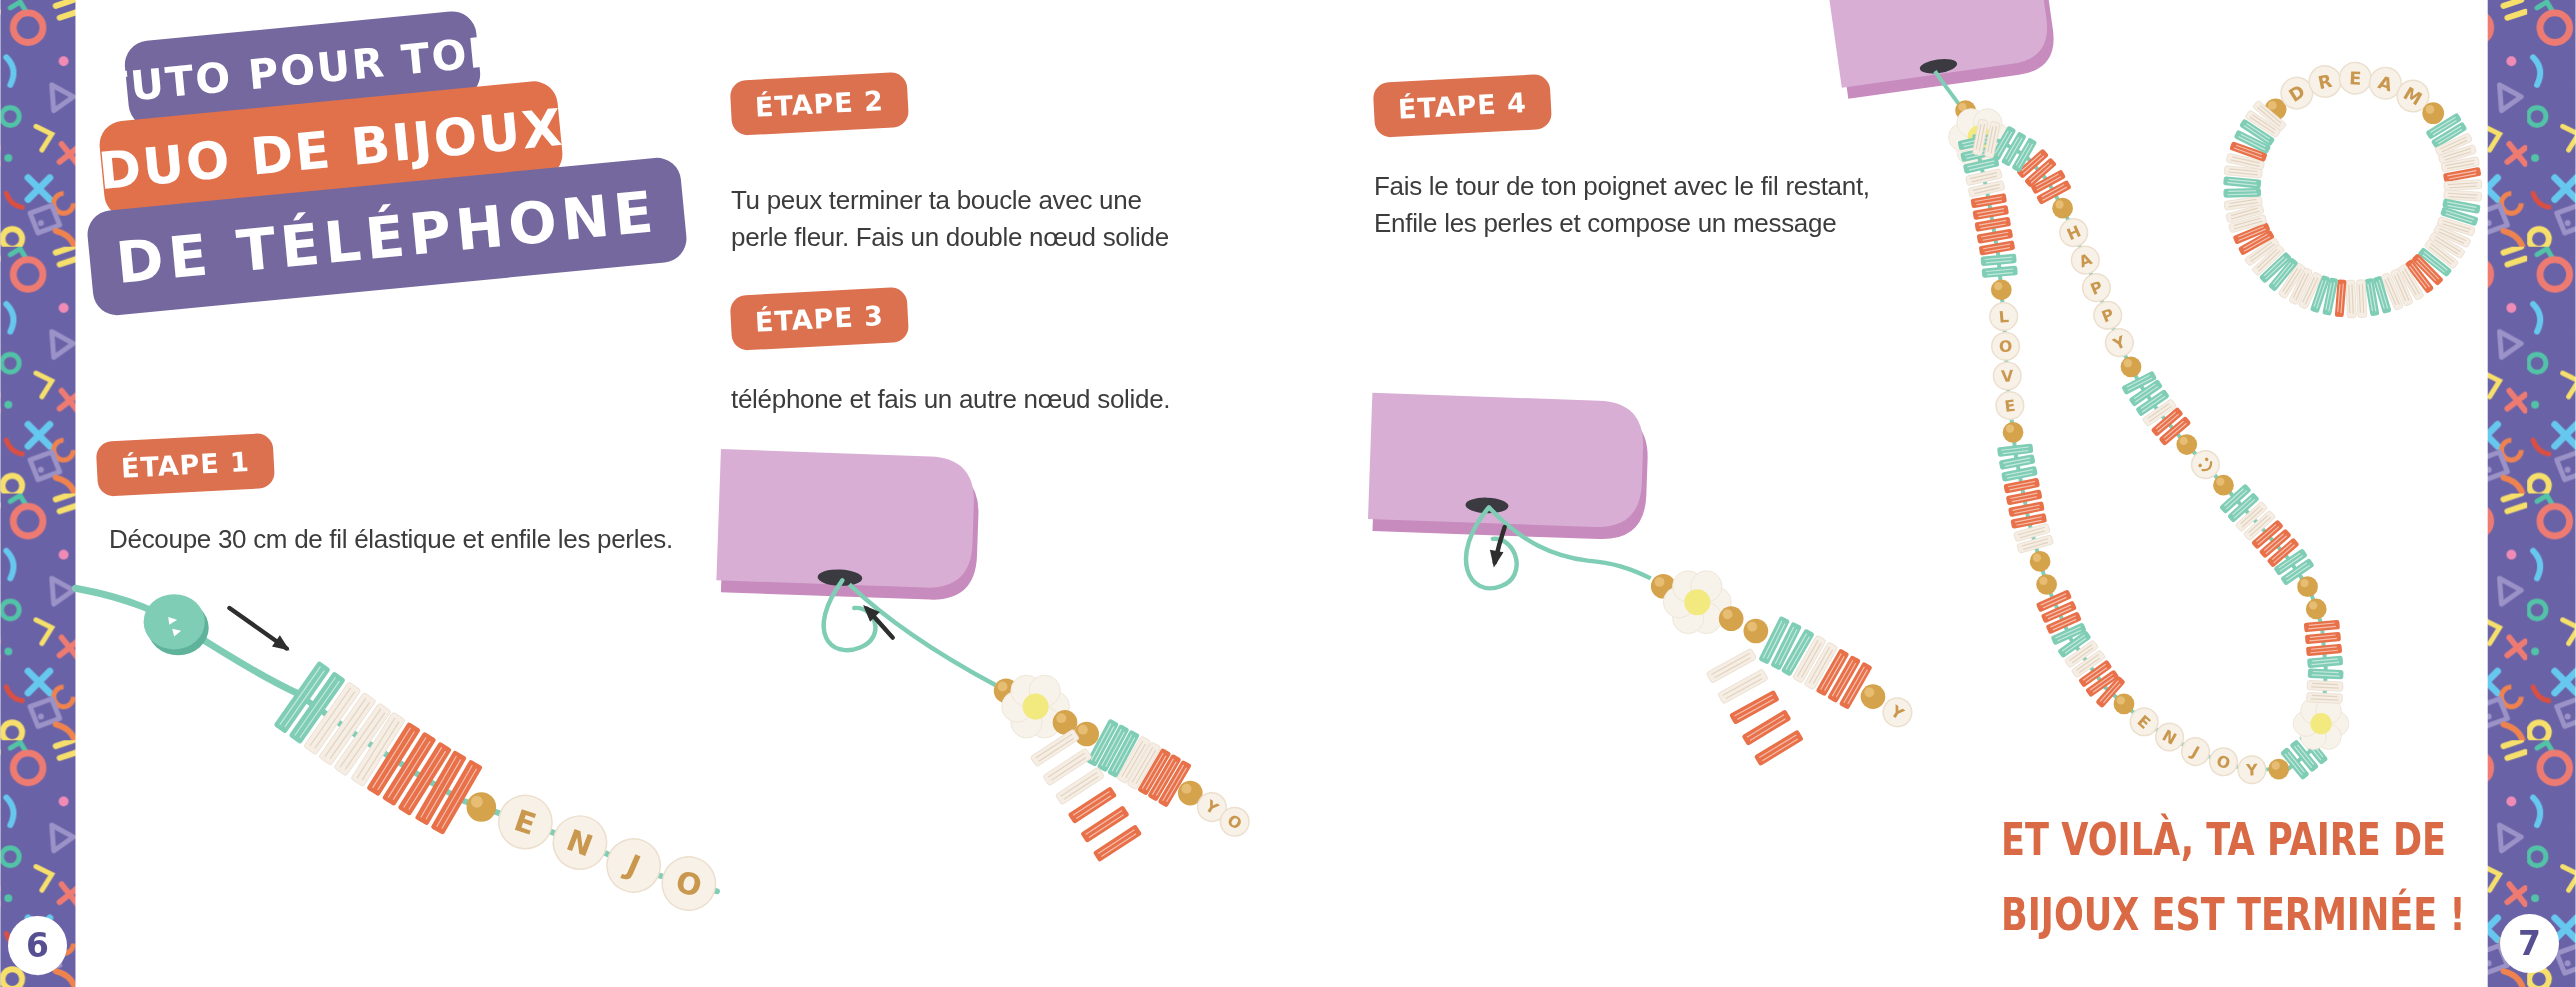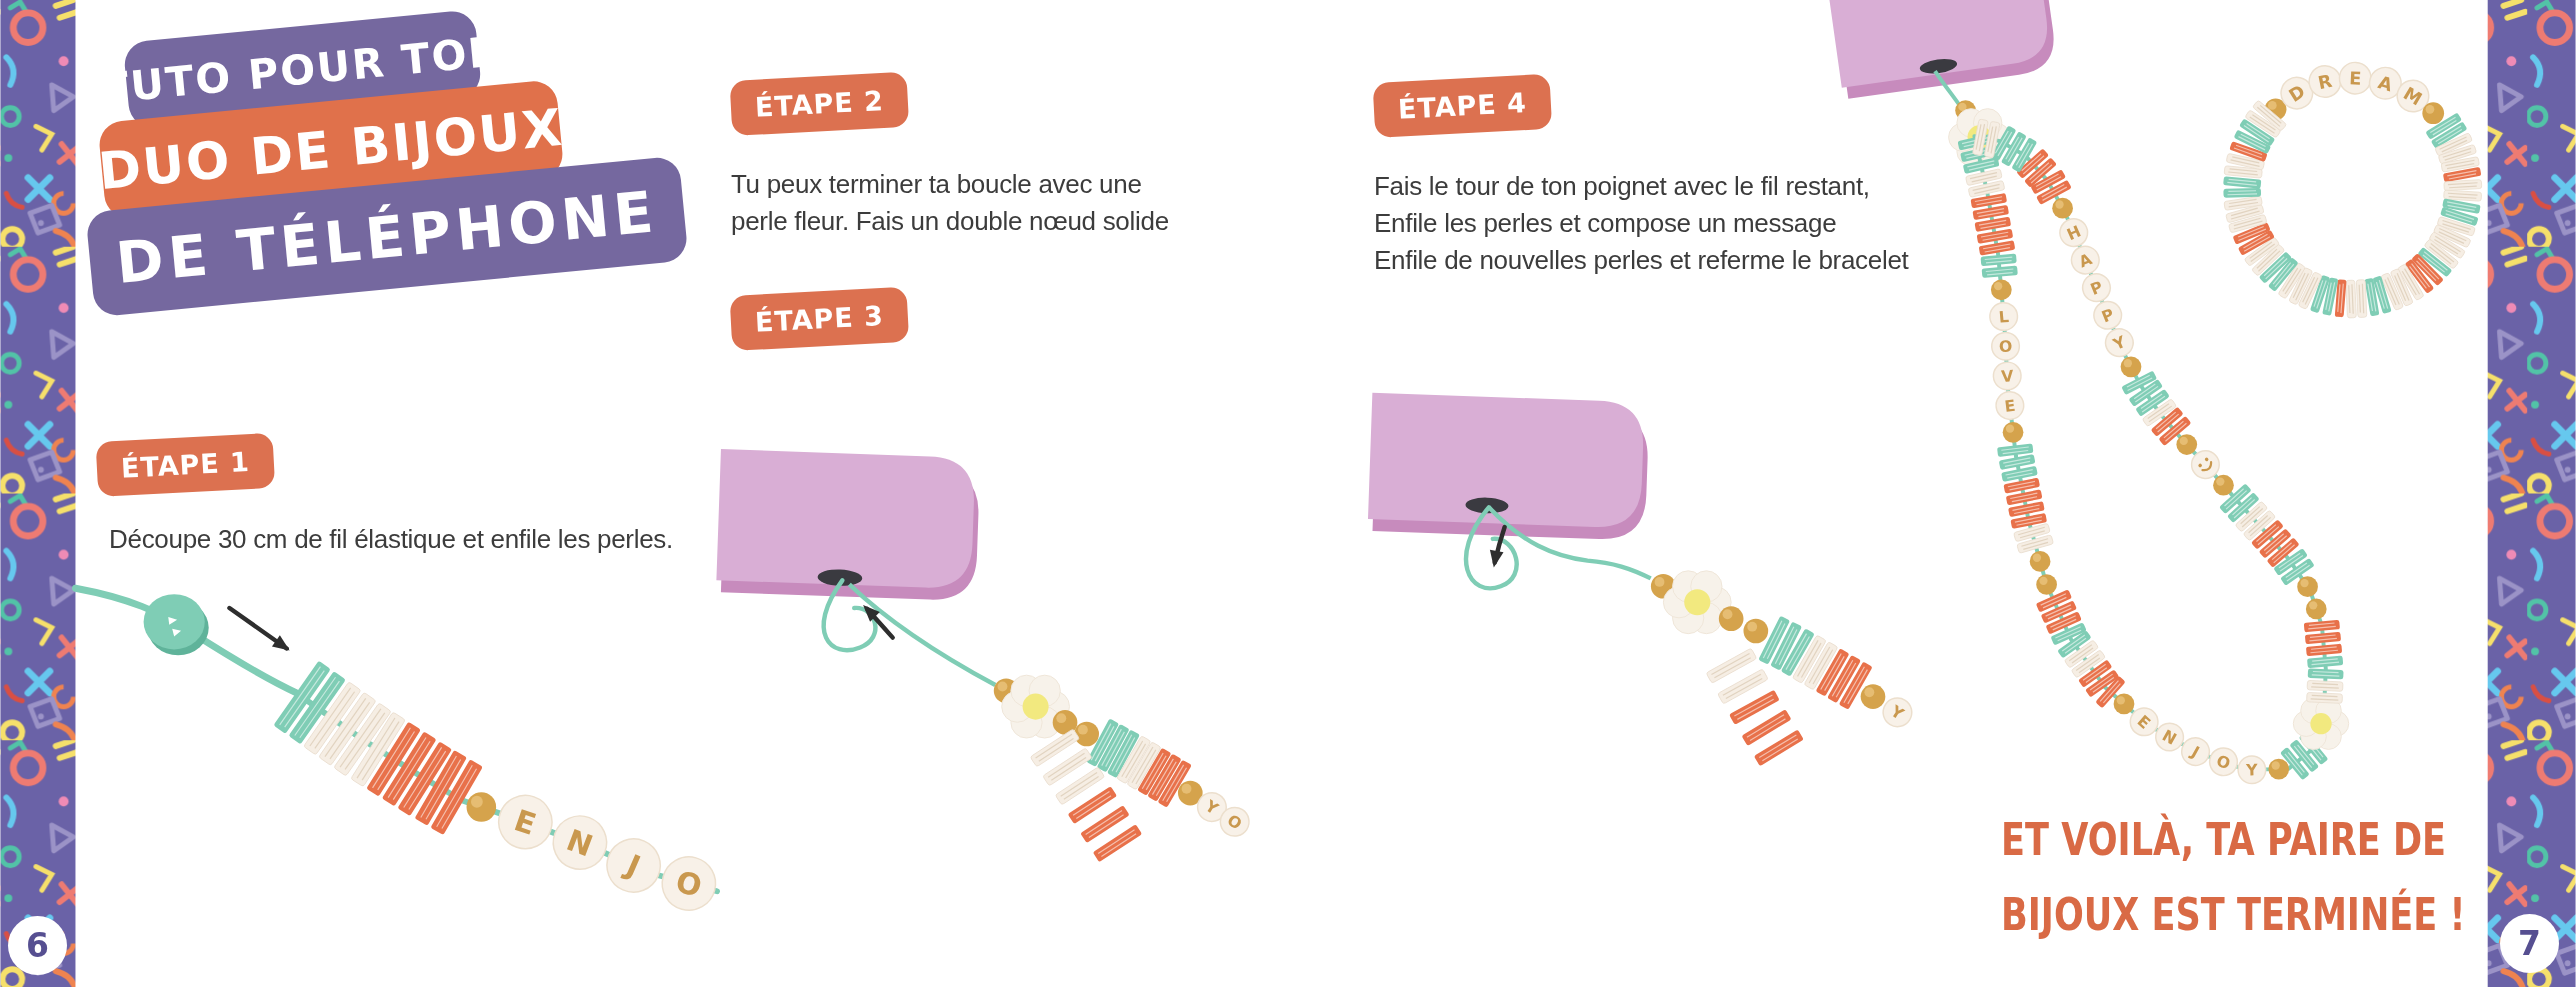--- a/index.html
+++ b/index.html
@@ -11,21 +11,21 @@
           display:flex;align-items:center;justify-content:center;border-radius:24px;white-space:nowrap;}
   .b1{left:126px;top:26px;width:353px;height:87px;background:#75689f;transform:rotate(-5.5deg);font-size:41px;letter-spacing:2px;}
   .b2{left:101px;top:101px;width:460px;height:97px;background:#e0714b;transform:rotate(-5.5deg);font-size:51px;letter-spacing:2px;}
   .b3{left:89px;top:184px;width:596px;height:105px;background:#75689f;transform:rotate(-5.5deg);font-size:57px;letter-spacing:5px;}
   .step{position:absolute;z-index:2;}
   .badge{display:inline-block;background:#dc7150;color:#fff;font-family:"DejaVu Sans",sans-serif;
          font-weight:bold;font-size:27px;letter-spacing:1px;padding:12px 24px;border-radius:16px;
          transform:rotate(-3deg);transform-origin:left center;white-space:nowrap;}
   .step-text{color:#3c3c3c;font-size:26px;letter-spacing:-0.3px;line-height:37px;white-space:nowrap;}
   .s1{left:97px;top:442px;} .s1 .step-text{margin-top:24px;margin-left:12px;}
-  .s2{left:731px;top:81px;} .s2 .step-text{margin-top:30px;}
+  .s2{left:731px;top:81px;} .s2 .step-text{margin-top:46px;}
   .s3{left:731px;top:296px;} .s3 .step-text{margin-top:30px;}
   .s4{left:1374px;top:83px;} .s4 .step-text{margin-top:30px;}
   .finale{position:absolute;left:1950px;top:802px;width:464px;z-index:2;color:#d96a45;
           font-family:"DejaVu Sans",sans-serif;font-weight:bold;font-size:45px;text-align:center;
           line-height:75px;transform:scaleX(.78);transform-origin:center top;white-space:nowrap;}
   .page-num{position:absolute;z-index:3;width:59px;height:59px;border-radius:50%;background:#fff;
             color:#564f91;font-family:"DejaVu Sans",sans-serif;font-weight:bold;font-size:33px;
             display:flex;align-items:center;justify-content:center;}
   .pn-left{left:8px;top:916px;} .pn-right{left:2500px;top:914px;}
 </style>
@@ -914,29 +914,29 @@
     <div class="badge">ÉTAPE 2</div>
     <div class="step-text">
       <div>Tu peux terminer ta boucle avec une</div>
       <div>perle fleur. Fais un double nœud solide</div>
     </div>
   </div>
 
   <div class="step s3">
     <div class="badge">ÉTAPE 3</div>
     <div class="step-text">
+      <div>téléphone et fais un autre nœud solide.</div>
     </div>
   </div>
 
   <div class="step s4">
     <div class="badge">ÉTAPE 4</div>
     <div class="step-text">
       <div>Fais le tour de ton poignet avec le fil restant,</div>
       <div>Enfile les perles et compose un message</div>
-      <div>Enfile de nouvelles perles et referme le bracelet</div>
     </div>
   </div>
 
   <div class="finale">
     <div>ET VOILÀ, TA PAIRE DE</div>
     <div>BIJOUX EST TERMINÉE !</div>
   </div>
 
   <div class="page-num pn-left">6</div>
   <div class="page-num pn-right">7</div>

